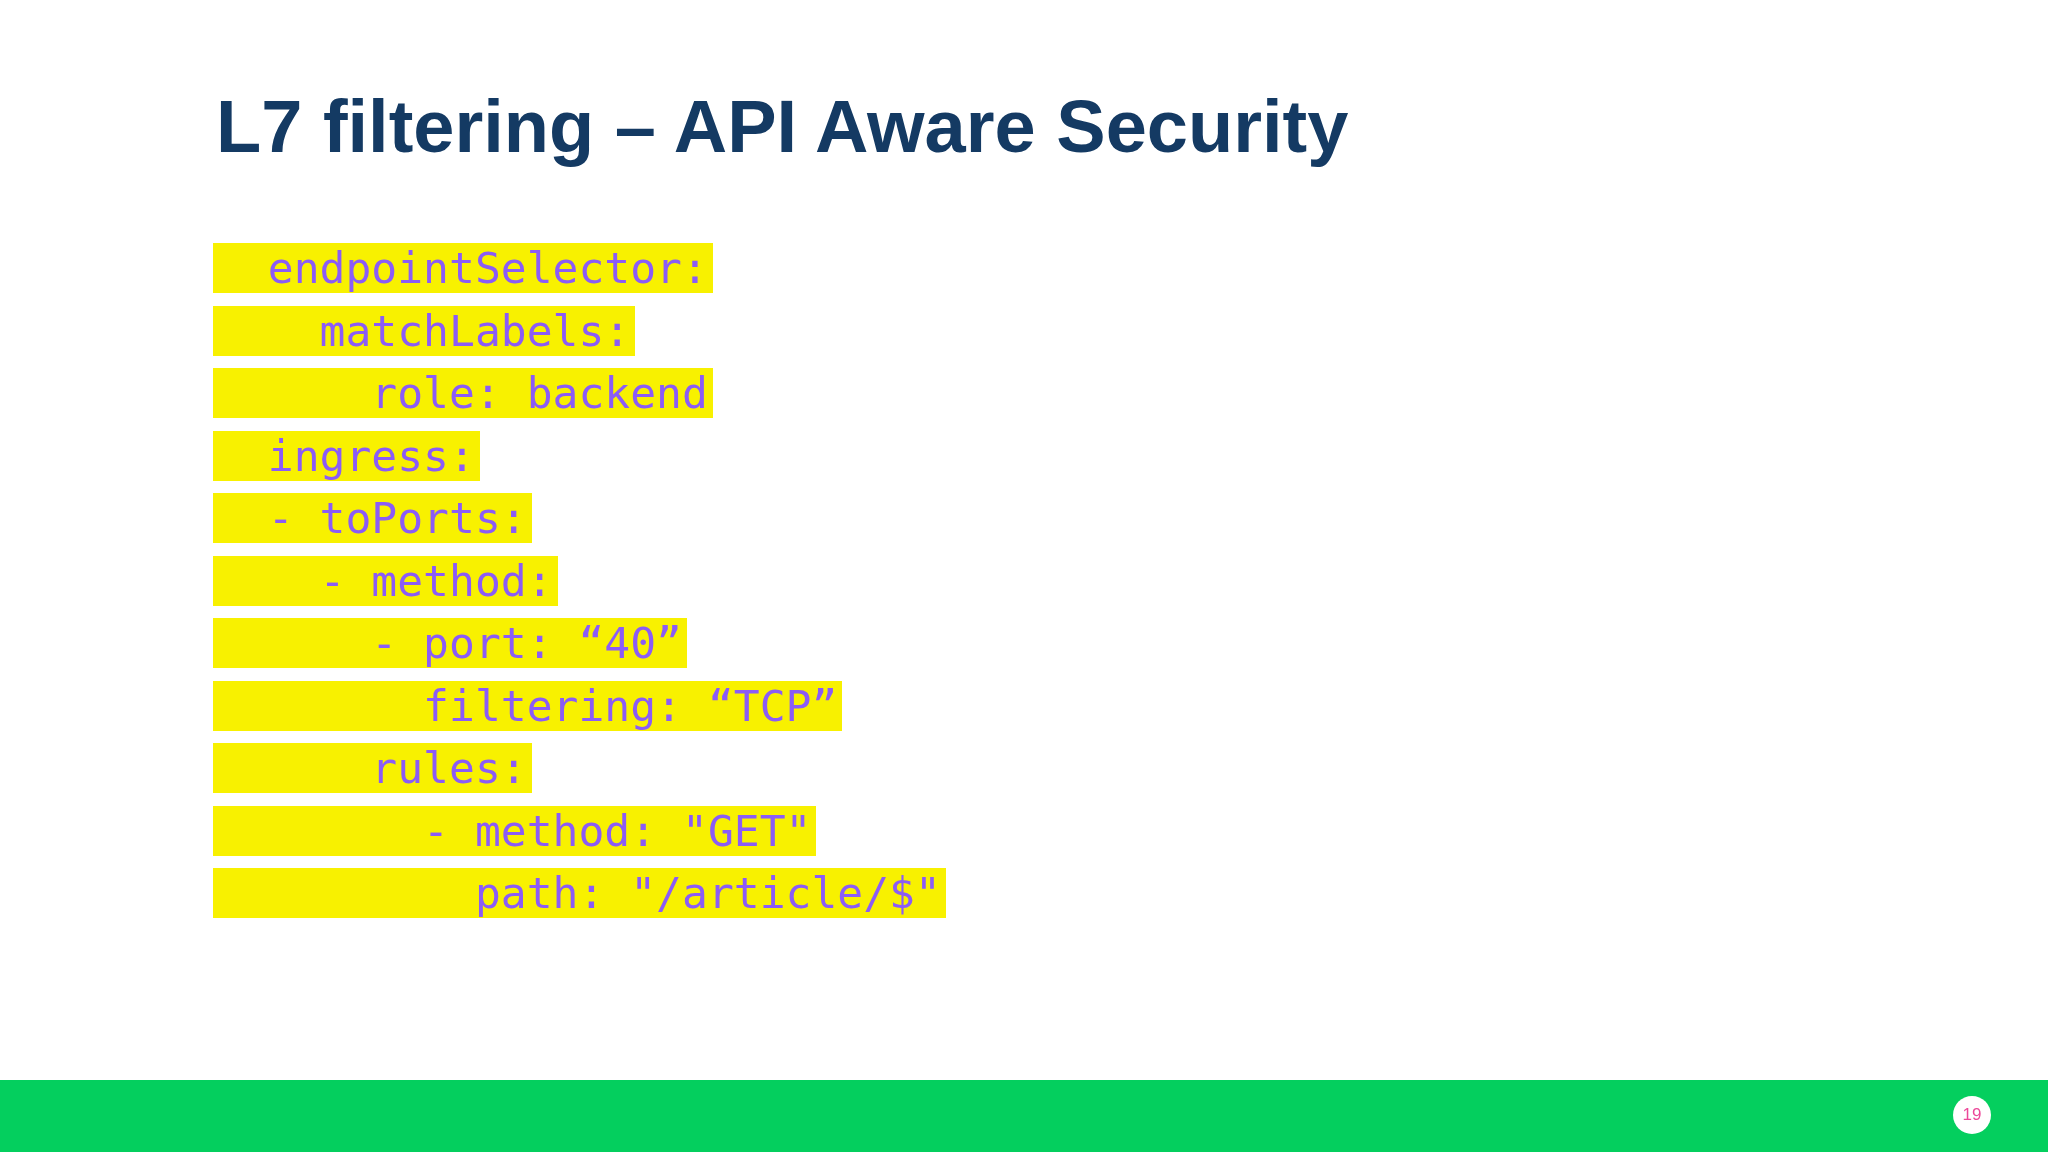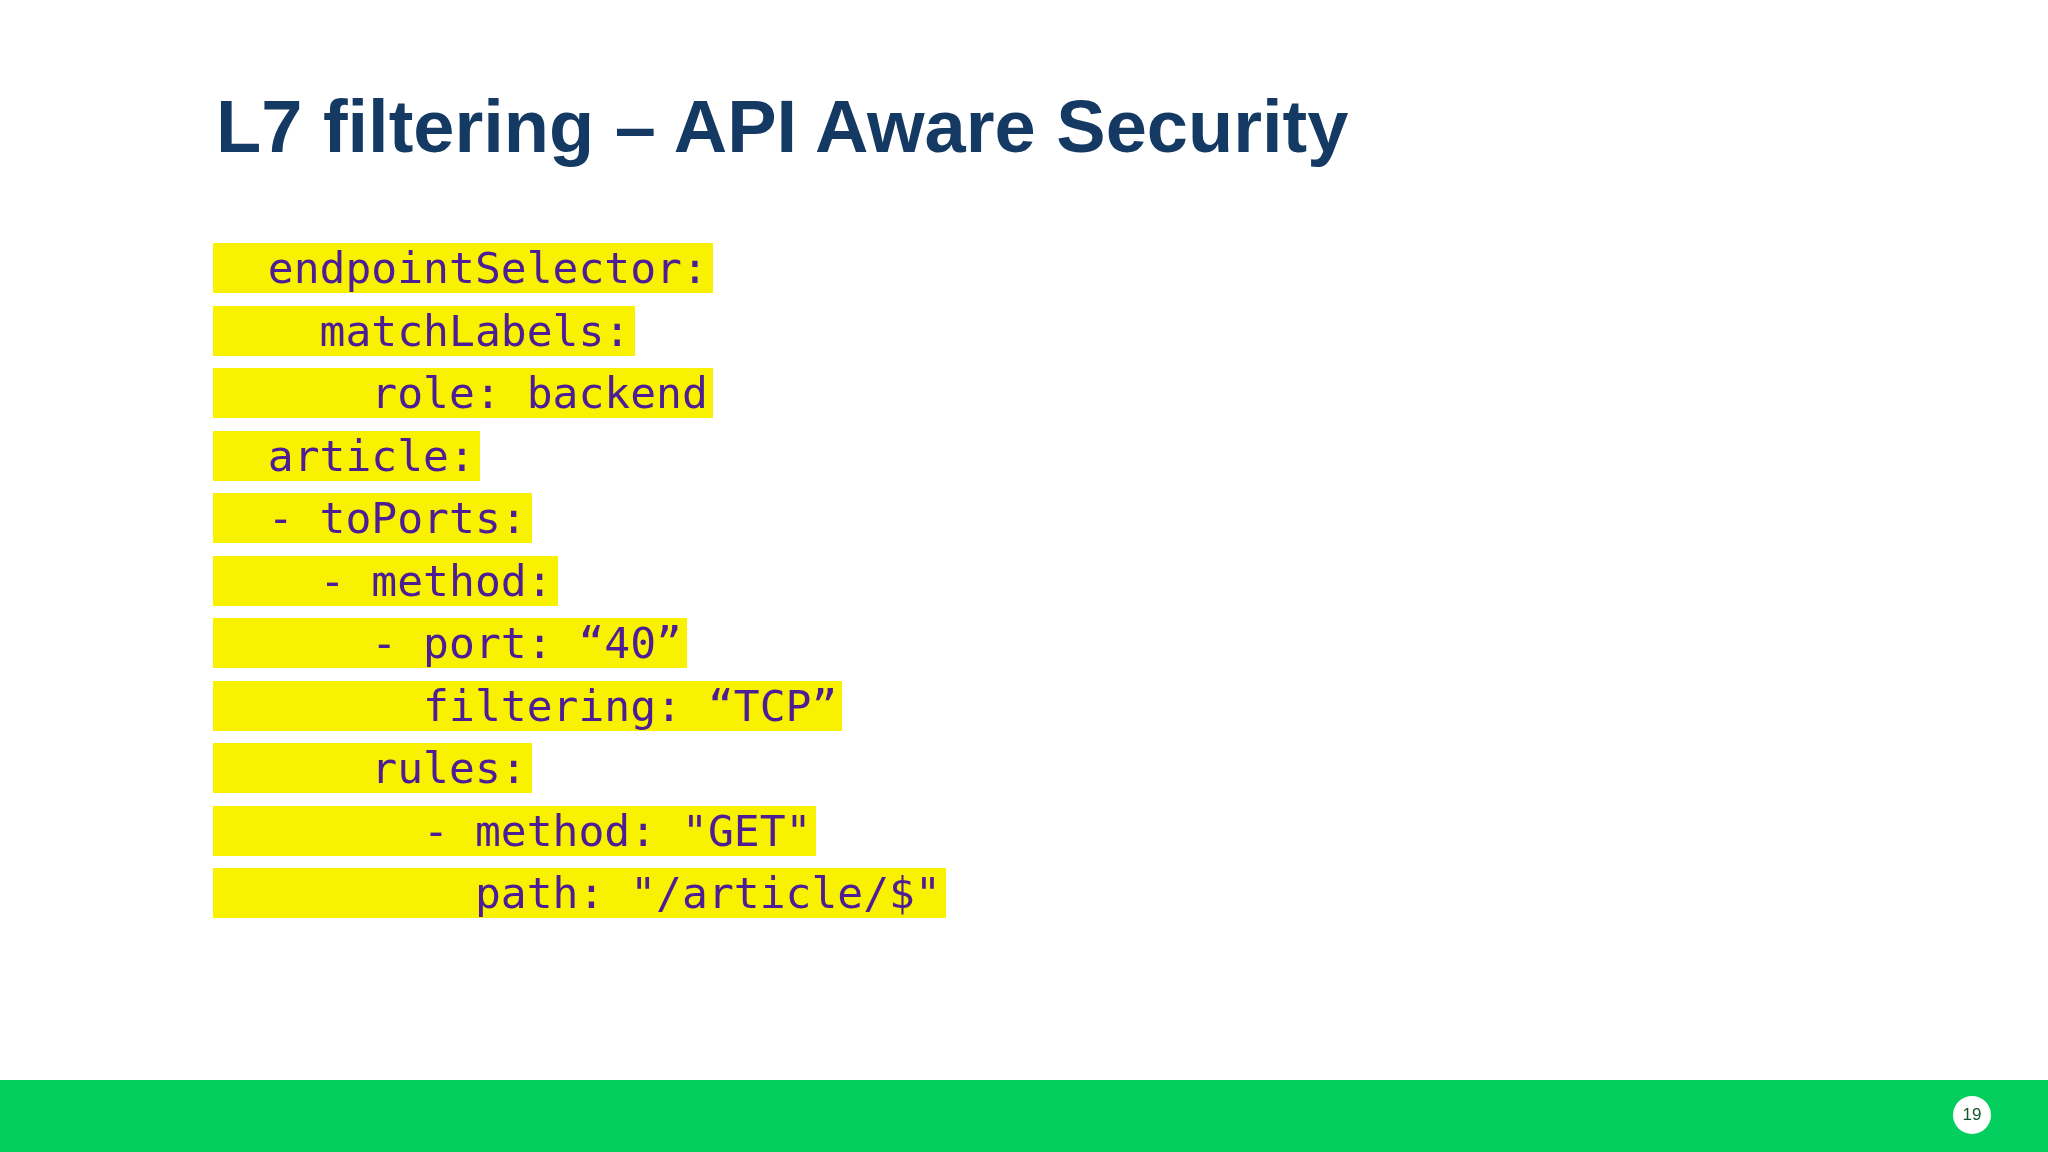--- a/index.html
+++ b/index.html
@@ -26,21 +26,21 @@
     color: #143a63;
     white-space: nowrap;
   }
   .code-block {
     position: absolute;
     left: 213px;
     top: 237px;
     font-family: "DejaVu Sans Mono", monospace;
     font-size: 43px;
     line-height: 62.5px;
-    color: #4c1d95;
+    color: #8b5cf6;
   }
   .code-line {
     height: 62.5px;
     white-space: pre;
   }
   .code-line .hl {
     background: #f8f100;
     padding: 0 5px 0 3px;
     white-space: pre;
   }
@@ -57,37 +57,37 @@
     left: 1953px;
     top: 1096px;
     width: 38px;
     height: 38px;
     border-radius: 50%;
     background: #ffffff;
     display: flex;
     align-items: center;
     justify-content: center;
     font-size: 17px;
-    color: #14532d;
+    color: #ec4899;
     font-family: "Liberation Sans", sans-serif;
     text-align: right;
   }
 </style>
 </head>
 <body>
 
 <div class="slide">
 
   <h1 class="title">L7 filtering – API Aware Security</h1>
 
   <div class="code-block">
     <div class="code-line"><span class="hl">  endpointSelector:</span></div>
     <div class="code-line"><span class="hl">    matchLabels:</span></div>
     <div class="code-line"><span class="hl">      role: backend</span></div>
-    <div class="code-line"><span class="hl">  article:</span></div>
+    <div class="code-line"><span class="hl">  ingress:</span></div>
     <div class="code-line"><span class="hl">  - toPorts:</span></div>
     <div class="code-line"><span class="hl">    - method:</span></div>
     <div class="code-line"><span class="hl">      - port: “40”</span></div>
     <div class="code-line"><span class="hl">        filtering: “TCP”</span></div>
     <div class="code-line"><span class="hl">      rules:</span></div>
     <div class="code-line"><span class="hl">        - method: "GET"</span></div>
     <div class="code-line"><span class="hl">          path: "/article/$"</span></div>
   </div>
 
   <div class="footer-bar"></div>

